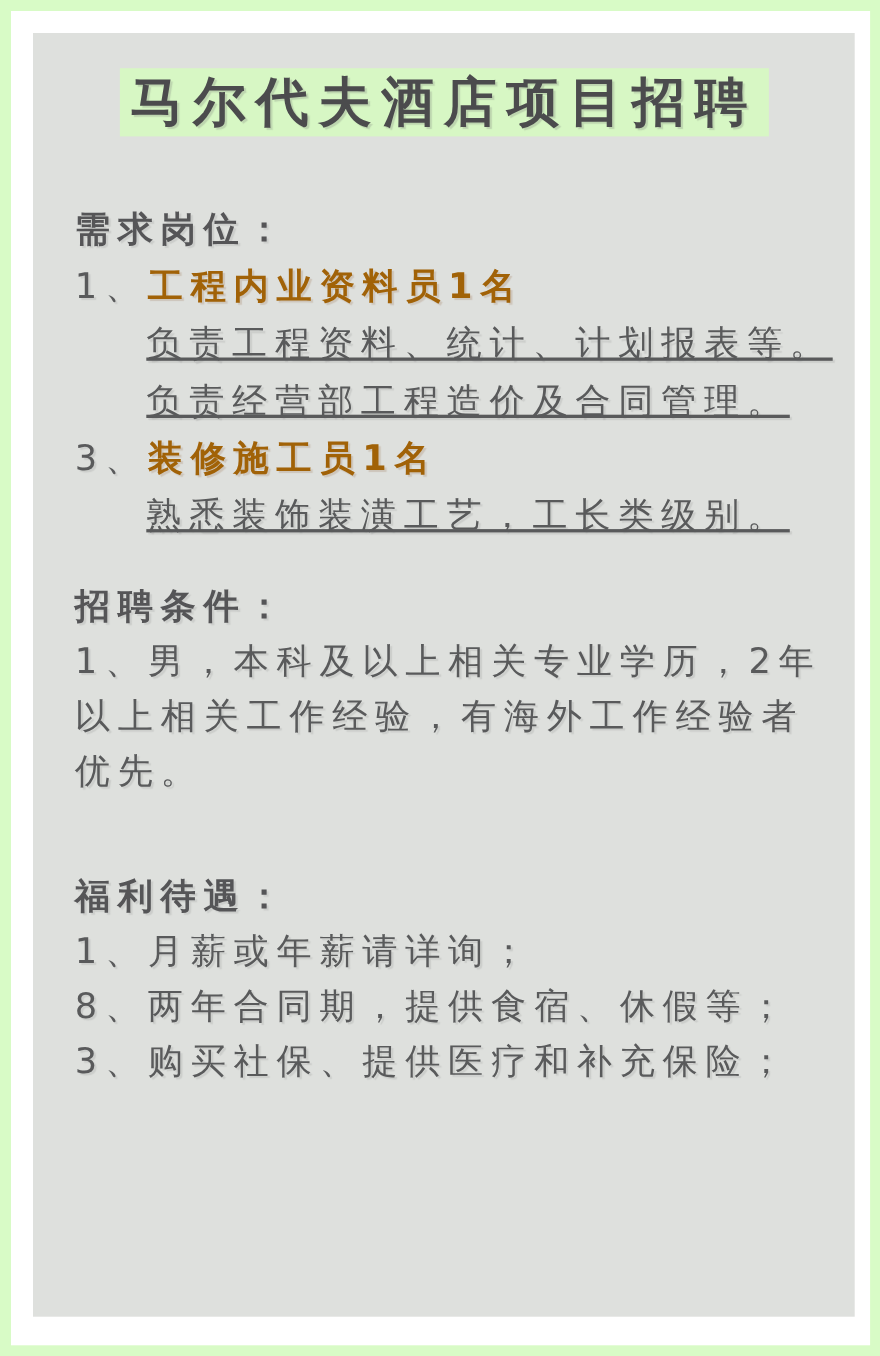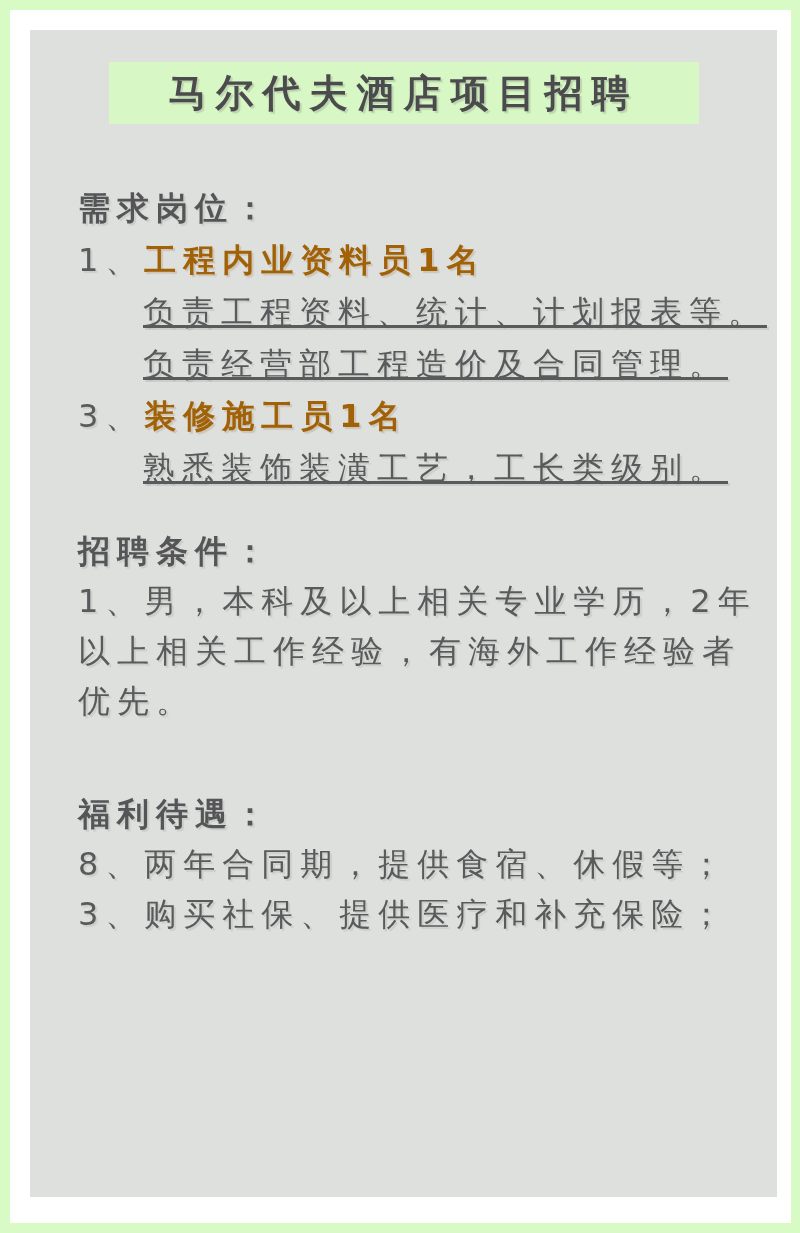--- a/index.html
+++ b/index.html
@@ -34,30 +34,30 @@
     margin: 32px auto 0 auto;
     width: 590px;
     height: 62px;
     background: #d7f7c4;
     display: flex;
     align-items: center;
     justify-content: center;
   }
   .title-text {
     margin: 0;
-    font-size: 38px;
+    font-size: 48px;
     font-weight: bold;
     letter-spacing: 9px;
     color: #4b4b4d;
     white-space: nowrap;
     text-shadow: 2px 2px 1px rgba(110,110,110,0.25);
     text-align: center;
   }
   .sec {
-    padding-left: 48px;
+    padding-left: 38px;
   }
   .line {
     font-size: 32px;
     color: #595a5b;
     letter-spacing: 7px;
     white-space: nowrap;
     text-shadow: 2px 2px 1px rgba(120,120,120,0.18);
   }
   .sec-positions { margin-top: 58px; }
   .sec-positions .line { height: 52px; line-height: 52px; }
@@ -101,18 +101,19 @@
 
     <section class="sec sec-conditions">
       <div class="line heading">招聘条件：</div>
       <div class="line">1、男，本科及以上相关专业学历，2年</div>
       <div class="line">以上相关工作经验，有海外工作经验者</div>
       <div class="line">优先。</div>
     </section>
 
     <section class="sec sec-benefits">
       <div class="line heading">福利待遇：</div>
+      <div class="line">1、月薪或年薪请详询；</div>
       <div class="line">8、两年合同期，提供食宿、休假等；</div>
       <div class="line">3、购买社保、提供医疗和补充保险；</div>
     </section>
 
   </div>
 </div>
 
 </body></html>

